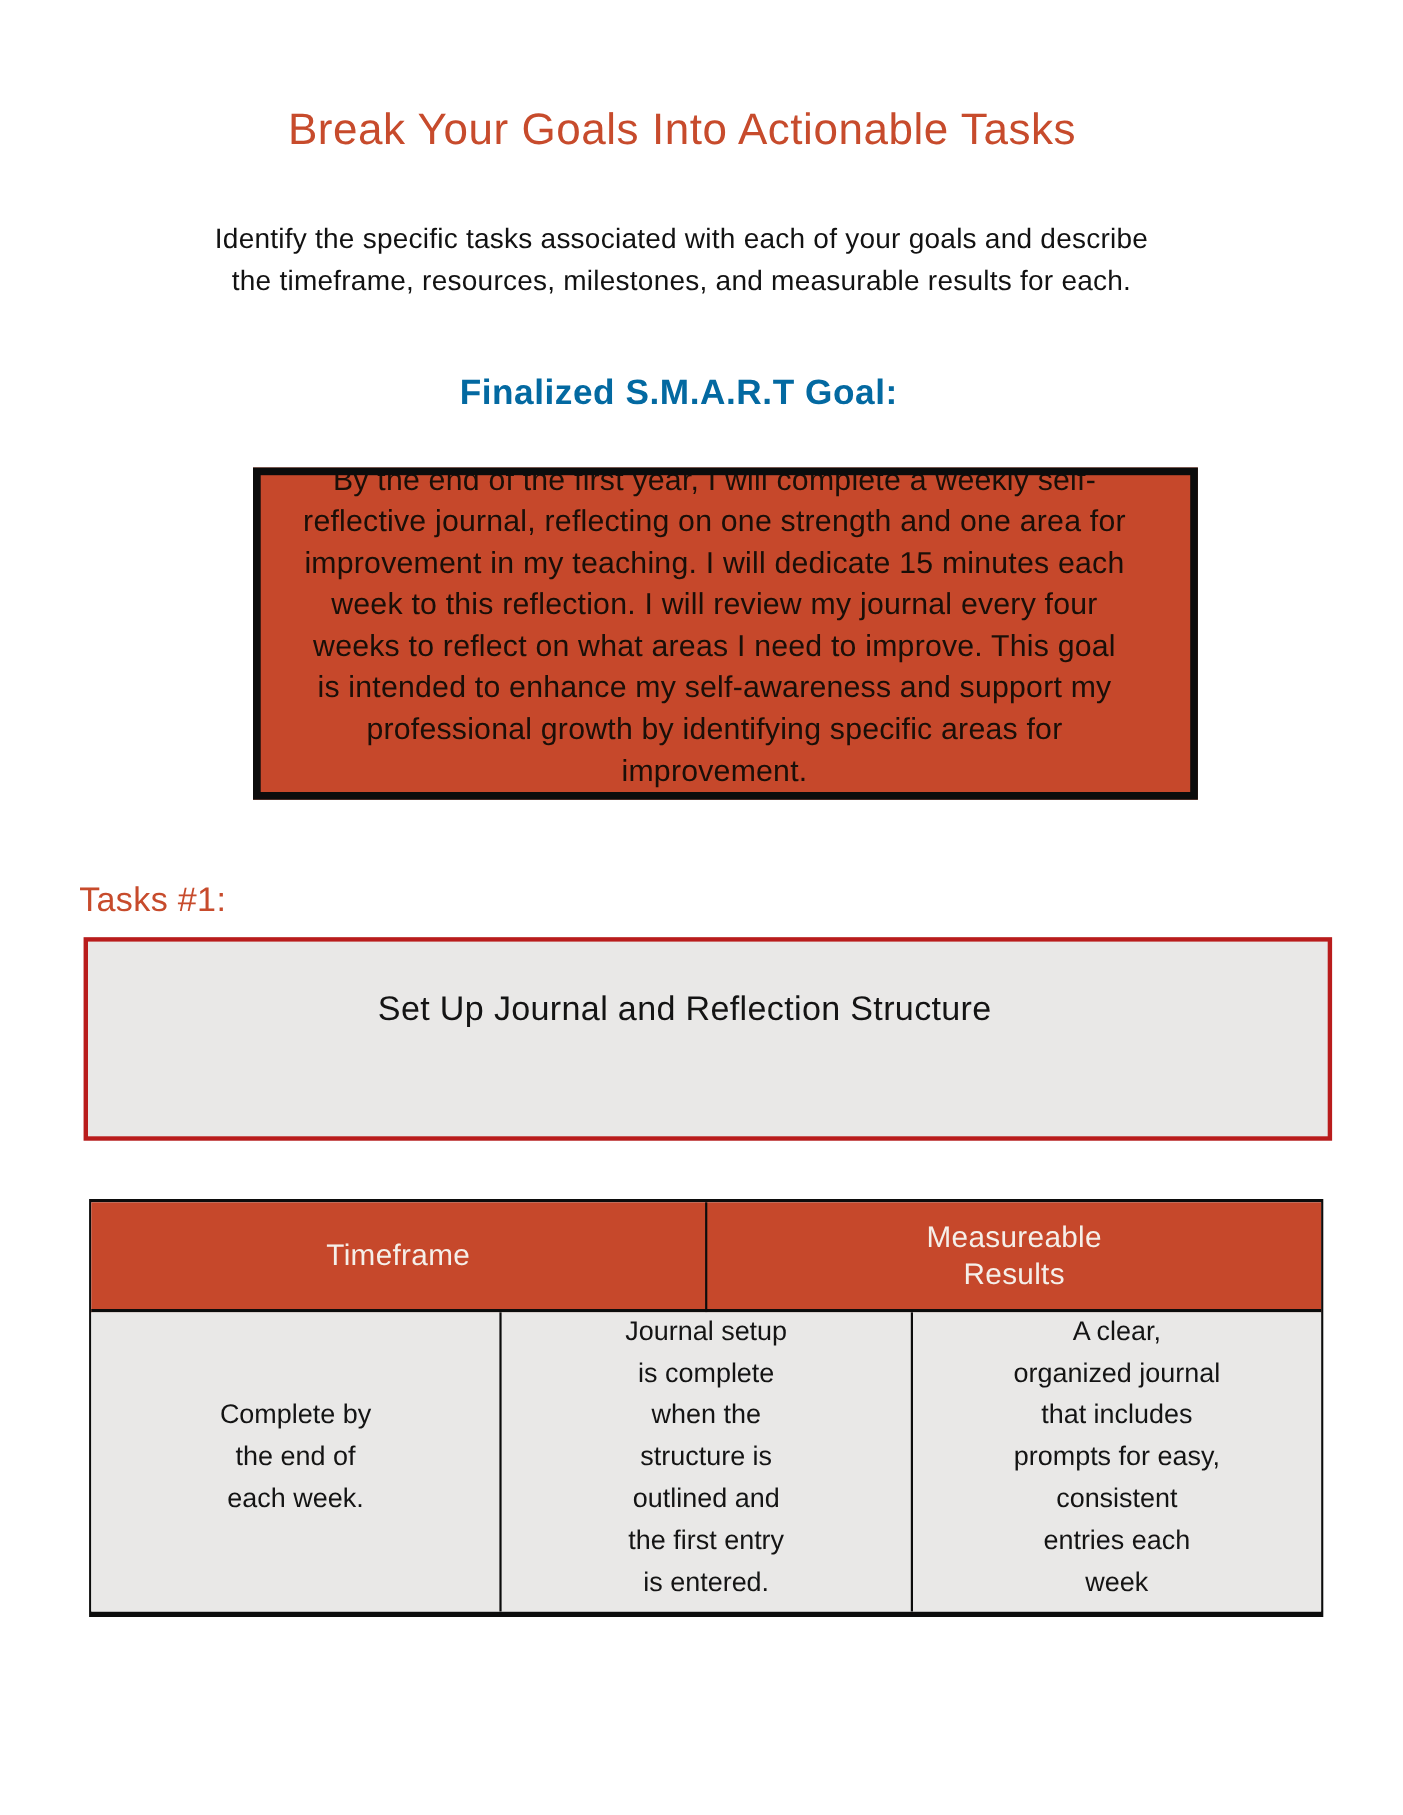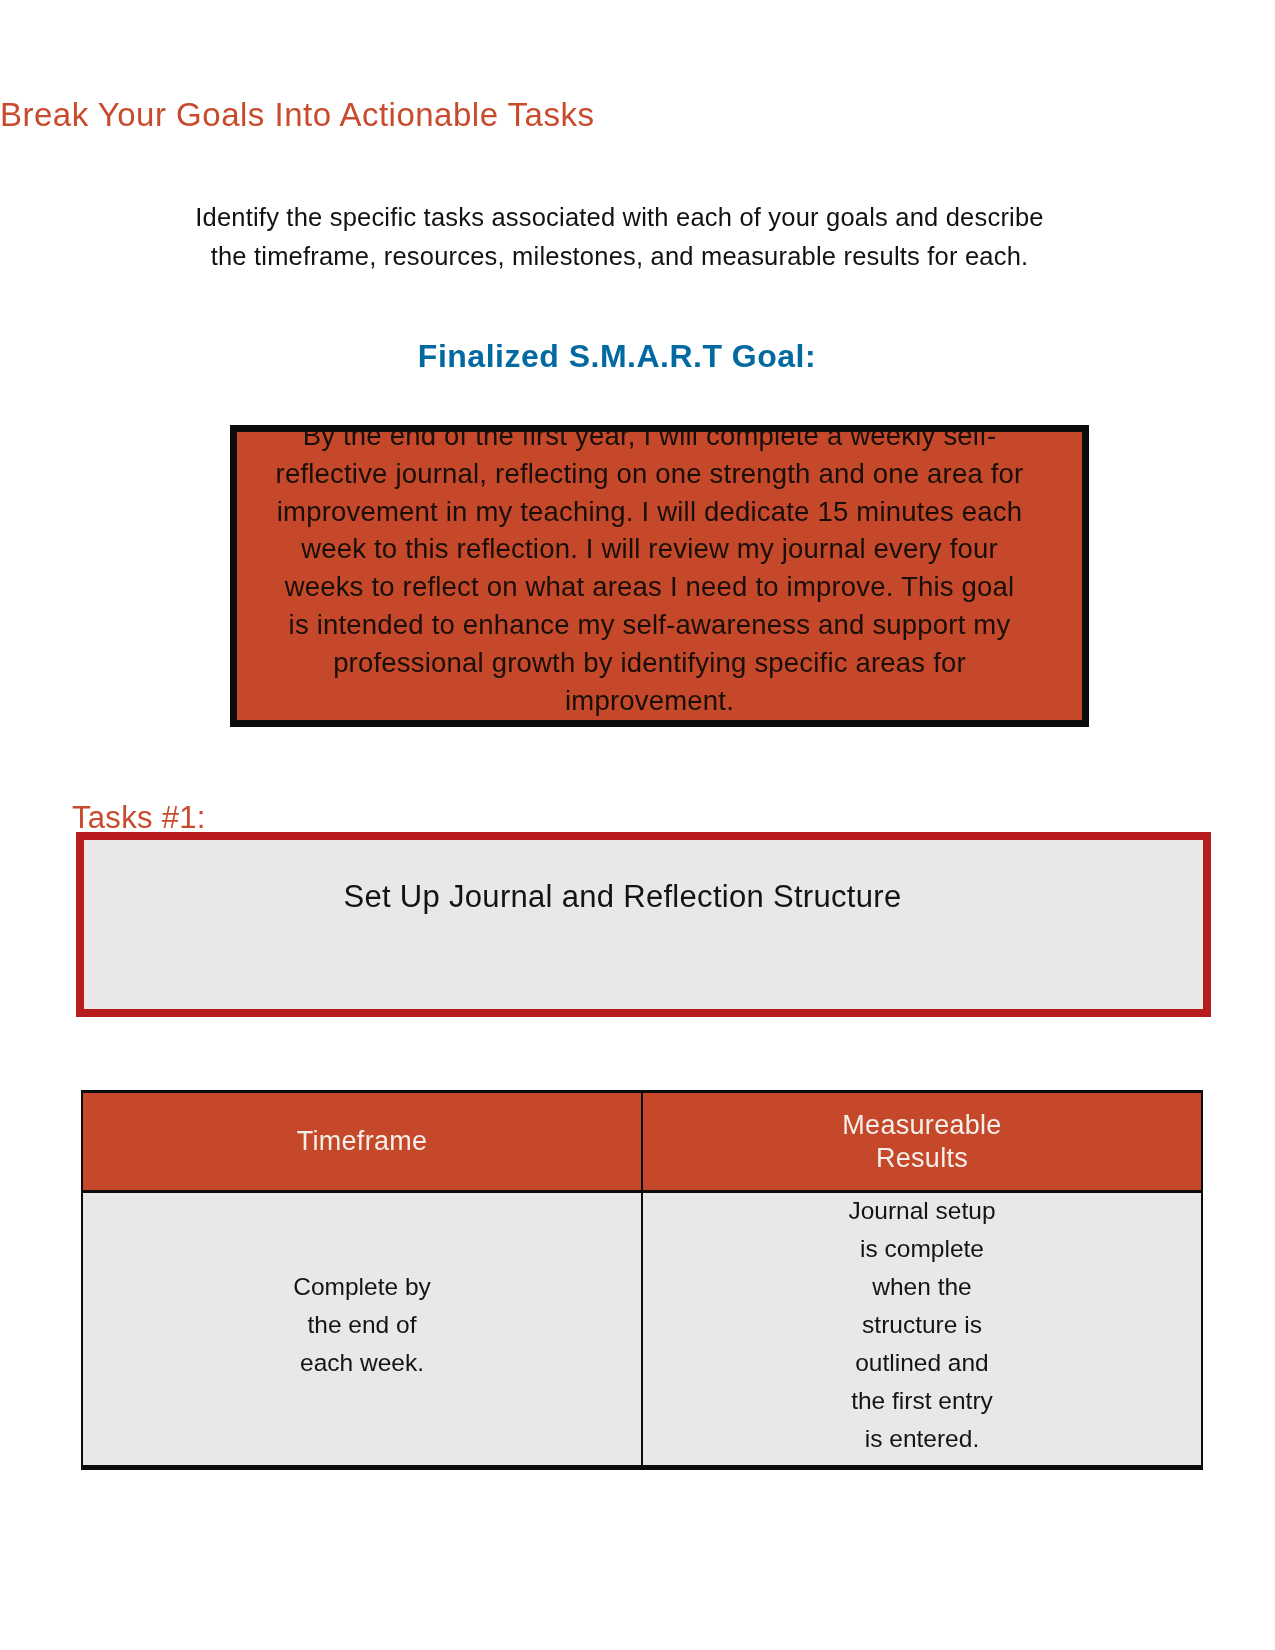--- a/index.html
+++ b/index.html
@@ -10,21 +10,22 @@
     background:#ffffff;
     font-family:"Liberation Sans", sans-serif;
     color:#121212;
     overflow:hidden;
   }
   .pre{white-space:pre-line;}
 
   
   .doc-title{
     position:absolute; left:0; top:96px; width:1240px;
-    font-size:33px; letter-spacing:0.5px;
+    text-align:center;
+    font-size:40px; letter-spacing:0.5px;
     color:#C74B2C;
   }
 
   
   .intro{
     position:absolute; left:0; top:198px; width:1175px;
     text-align:center;
     font-size:25.5px; line-height:39px; letter-spacing:0.2px;
     color:#121212;
     padding-left:32px;
@@ -57,23 +58,23 @@
 
   
   .task-label{
     position:absolute; left:72px; top:800px;
     font-size:31px; letter-spacing:0.3px;
     color:#C74B2C;
   }
 
   
   .task-box{
-    position:absolute; left:76px; top:832px; width:1135px; height:185px;
+    position:absolute; left:76px; top:852px; width:1135px; height:185px;
     background:#E9E8E7;
-    border:8px solid #b91c1c; box-sizing:border-box;
+    border:4px solid #b91c1c; box-sizing:border-box;
     display:flex; align-items:center; justify-content:center;
   }
   .task-box .task-title{
     font-size:31px; letter-spacing:0.3px; color:#141414;
     transform:translate(-21px,-28px);
   }
 
   
   .task-table{
     position:absolute; left:81px; top:1090px; width:1122px;
@@ -142,16 +143,23 @@
       <div class="t-cell pre">Complete by
 the end of
 each week.</div>
       <div class="t-cell pre">Journal setup
 is complete
 when the
 structure is
 outlined and
 the first entry
 is entered.</div>
+      <div class="t-cell pre">A clear,
+organized journal
+that includes
+prompts for easy,
+consistent
+entries each
+week</div>
     </div>
   </div>
 
 </div>
 
 </body></html>

